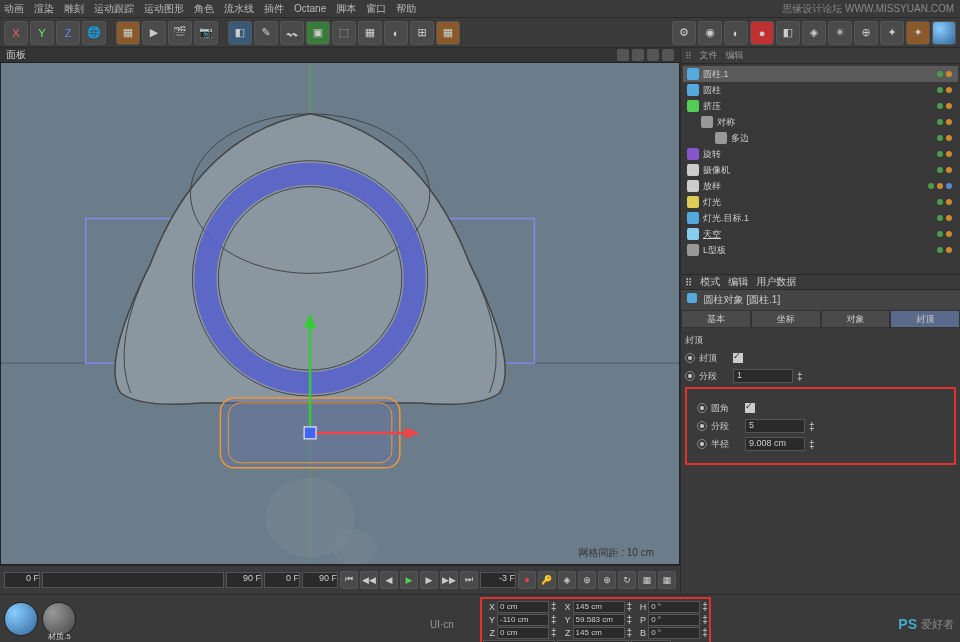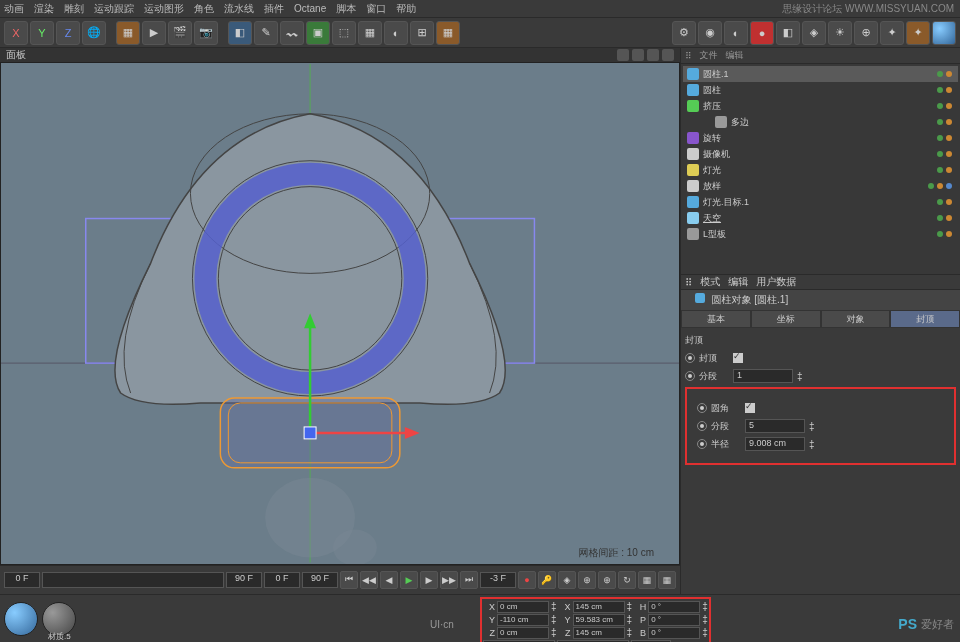--- a/index.html
+++ b/index.html
@@ -16,37 +16,37 @@
 .main{display:flex;height:546px}
 .viewport-area{width:680px;display:flex;flex-direction:column}
 .vp-header{height:16px;background:#333;display:flex;align-items:center;padding:0 6px;justify-content:space-between}
 .vp-header-right{display:flex;gap:3px}
 .vp-icon{width:12px;height:12px;background:#555;border-radius:2px}
 .viewport{flex:1;background:#6b7d8a;position:relative;border:1px solid #222}
 .viewport svg{width:100%;height:100%}
 .grid-info{position:absolute;bottom:4px;right:25px;color:#333;font-size:10px}
 .timeline{height:34px;background:#3a3a3a;border-top:1px solid #2a2a2a;display:flex;align-items:center;padding:0 4px;gap:2px}
 .tl-track{flex:1;height:16px;background:#2a2a2a;border:1px solid #555;position:relative}
-.tl-input{width:36px;height:16px;background:#2a2a2a;border:1px solid #555;text-align:center;font-size:9px}
+.tl-input{width:36px;height:16px;background:#2a2a2a;border:1px solid #555;text-align:right;font-size:9px}
 .tl-btn{width:18px;height:18px;background:#4a4a4a;border:1px solid #555;border-radius:2px;display:flex;align-items:center;justify-content:center;font-size:9px}
 .right-panel{width:280px;background:#3a3a3a;display:flex;flex-direction:column;border-left:1px solid #2a2a2a}
 .rp-header{height:16px;display:flex;align-items:center;padding:0 4px;gap:8px;border-bottom:1px solid #2a2a2a}
 .rp-header span{font-size:9px;color:#999}
 .obj-tree{height:210px;overflow:auto;padding:2px;background:#383838}
 .obj-row{display:flex;align-items:center;height:16px;padding-left:4px;gap:4px}
 .obj-row.sel{background:#5a5a5a}
 .obj-icon{width:12px;height:12px;border-radius:2px;flex-shrink:0}
 .obj-name{flex:0 0 70px;font-size:9px;white-space:nowrap}
 .obj-dots{display:flex;gap:3px;margin-left:auto;margin-right:6px}
 .dot{width:6px;height:6px;border-radius:50%}
 .dot.g{background:#4a9a4a}
 .dot.o{background:#cc8833}
 .dot.b{background:#5588cc}
 .attr-header{height:16px;display:flex;align-items:center;padding:0 4px;gap:8px;border-top:1px solid #2a2a2a;border-bottom:1px solid #2a2a2a}
-.attr-title{padding:3px 14px;font-size:9px;background:#444}
+.attr-title{padding:3px 6px;font-size:9px;background:#444}
 .attr-tabs{display:flex;height:18px}
 .attr-tab{flex:1;background:#4a4a4a;border:1px solid #333;display:flex;align-items:center;justify-content:center;font-size:9px}
 .attr-tab.active{background:#5a6a8a}
 .attr-body{padding:4px;flex:1}
 .attr-row{display:flex;align-items:center;height:18px;gap:4px;padding:1px 0}
 .attr-radio{width:10px;height:10px;border:1px solid #888;border-radius:50%;display:flex;align-items:center;justify-content:center}
 .attr-radio::after{content:"";width:4px;height:4px;background:#ccc;border-radius:50%}
 .attr-label{width:30px;font-size:9px}
 .attr-input{width:60px;height:14px;background:#2a2a2a;border:1px solid #555;font-size:9px;padding:0 3px}
 .attr-check{width:10px;height:10px;background:#ccc;position:relative}
@@ -216,20 +216,28 @@
           </div>
         </div>
         <div class="obj-row" style="padding-left: 4px;">
           <div class="obj-icon" style="background: rgb(85, 204, 85);"></div>
           <div class="obj-name">挤压</div>
           <div class="obj-dots">
             <div class="dot g"></div>
             <div class="dot o"></div>
           </div>
         </div>
+        <div class="obj-row" style="padding-left: 18px;">
+          <div class="obj-icon" style="background: rgb(153, 153, 153);"></div>
+          <div class="obj-name">对称</div>
+          <div class="obj-dots">
+            <div class="dot g"></div>
+            <div class="dot o"></div>
+          </div>
+        </div>
         <div class="obj-row" style="padding-left: 32px;">
           <div class="obj-icon" style="background: rgb(153, 153, 153);"></div>
           <div class="obj-name">多边</div>
           <div class="obj-dots">
             <div class="dot g"></div>
             <div class="dot o"></div>
           </div>
         </div>
         <div class="obj-row" style="padding-left: 4px;">
           <div class="obj-icon" style="background: rgb(136, 85, 204);"></div>
@@ -241,34 +249,34 @@
         </div>
         <div class="obj-row" style="padding-left: 4px;">
           <div class="obj-icon" style="background: rgb(204, 204, 204);"></div>
           <div class="obj-name">摄像机</div>
           <div class="obj-dots">
             <div class="dot g"></div>
             <div class="dot o"></div>
           </div>
         </div>
         <div class="obj-row" style="padding-left: 4px;">
+          <div class="obj-icon" style="background: rgb(204, 204, 204);"></div>
+          <div class="obj-name">放样</div>
+          <div class="obj-dots">
+            <div class="dot g"></div>
+            <div class="dot o"></div>
+            <div class="dot b"></div>
+          </div>
+        </div>
+        <div class="obj-row" style="padding-left: 4px;">
           <div class="obj-icon" style="background: rgb(221, 204, 85);"></div>
           <div class="obj-name">灯光</div>
           <div class="obj-dots">
             <div class="dot g"></div>
             <div class="dot o"></div>
-          </div>
-        </div>
-        <div class="obj-row" style="padding-left: 4px;">
-          <div class="obj-icon" style="background: rgb(204, 204, 204);"></div>
-          <div class="obj-name">放样</div>
-          <div class="obj-dots">
-            <div class="dot g"></div>
-            <div class="dot o"></div>
-            <div class="dot b"></div>
           </div>
         </div>
         <div class="obj-row" style="padding-left: 4px;">
           <div class="obj-icon" style="background: rgb(85, 170, 221);"></div>
           <div class="obj-name">灯光.目标.1</div>
           <div class="obj-dots">
             <div class="dot g"></div>
             <div class="dot o"></div>
           </div>
         </div>

